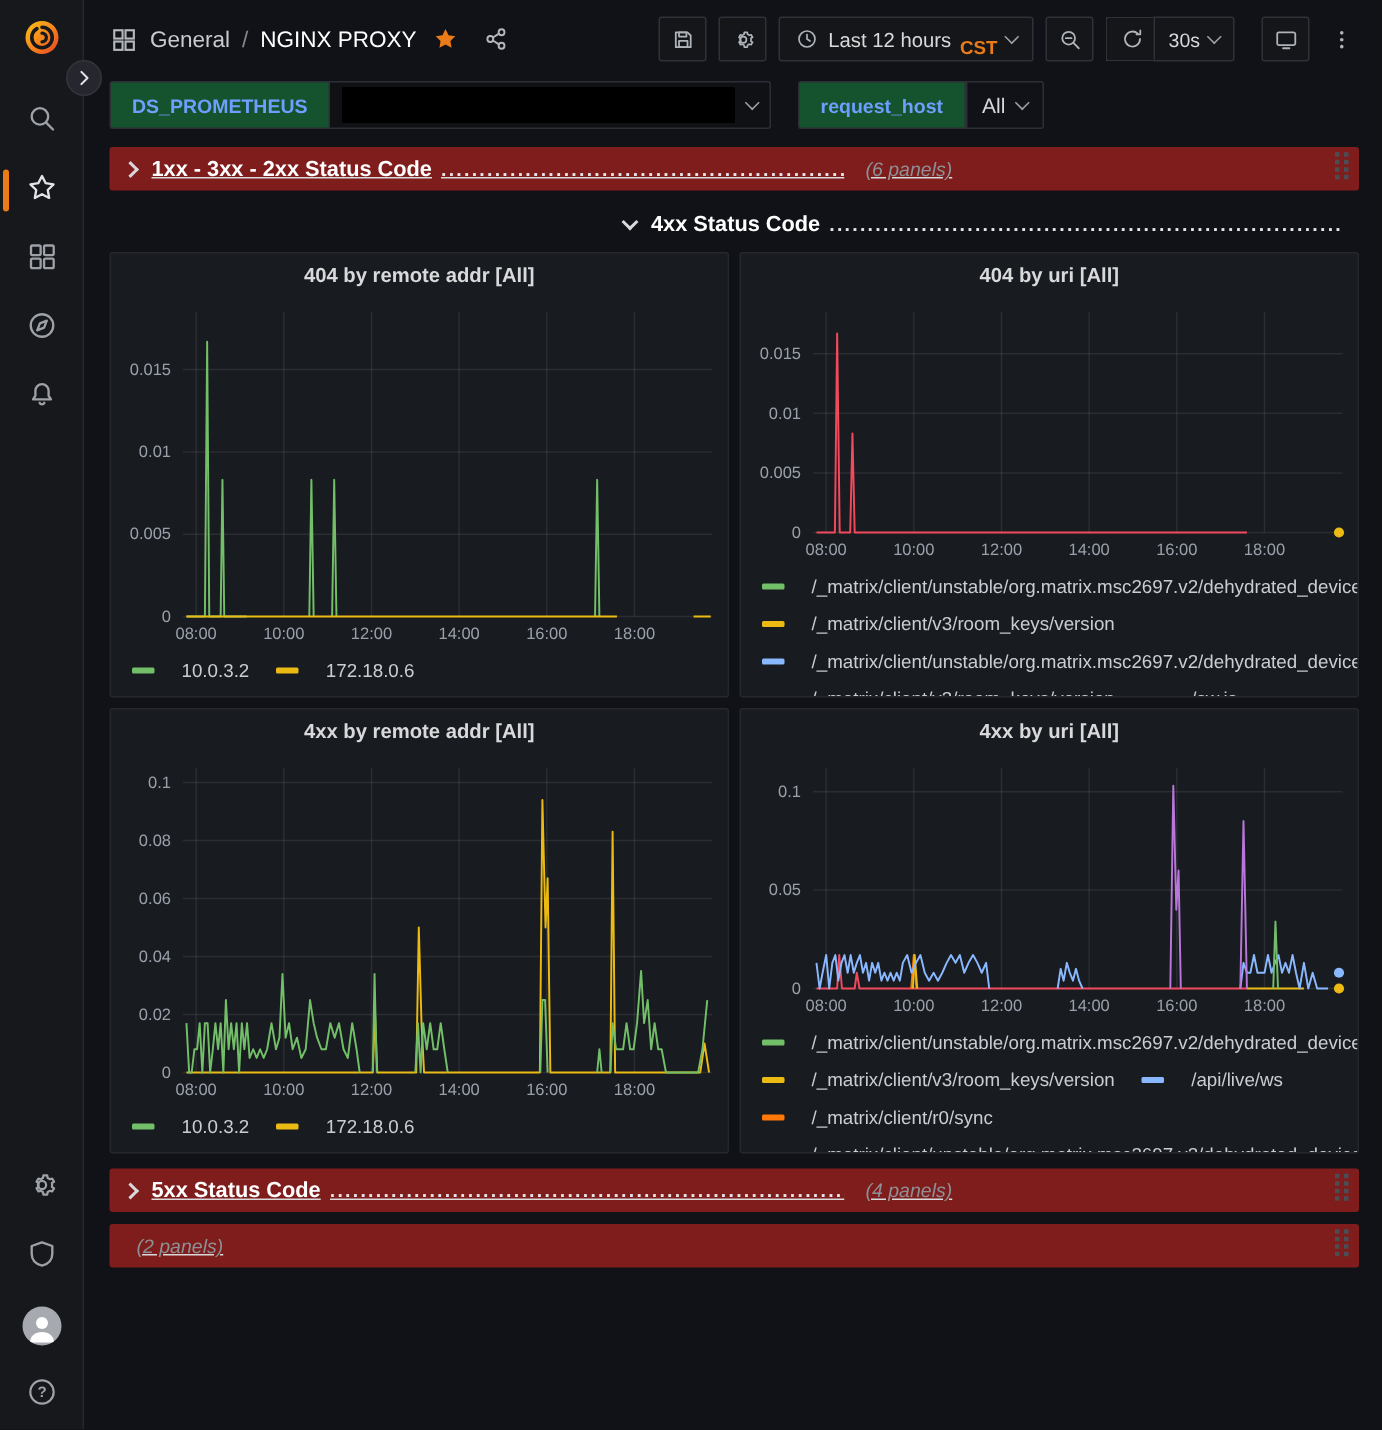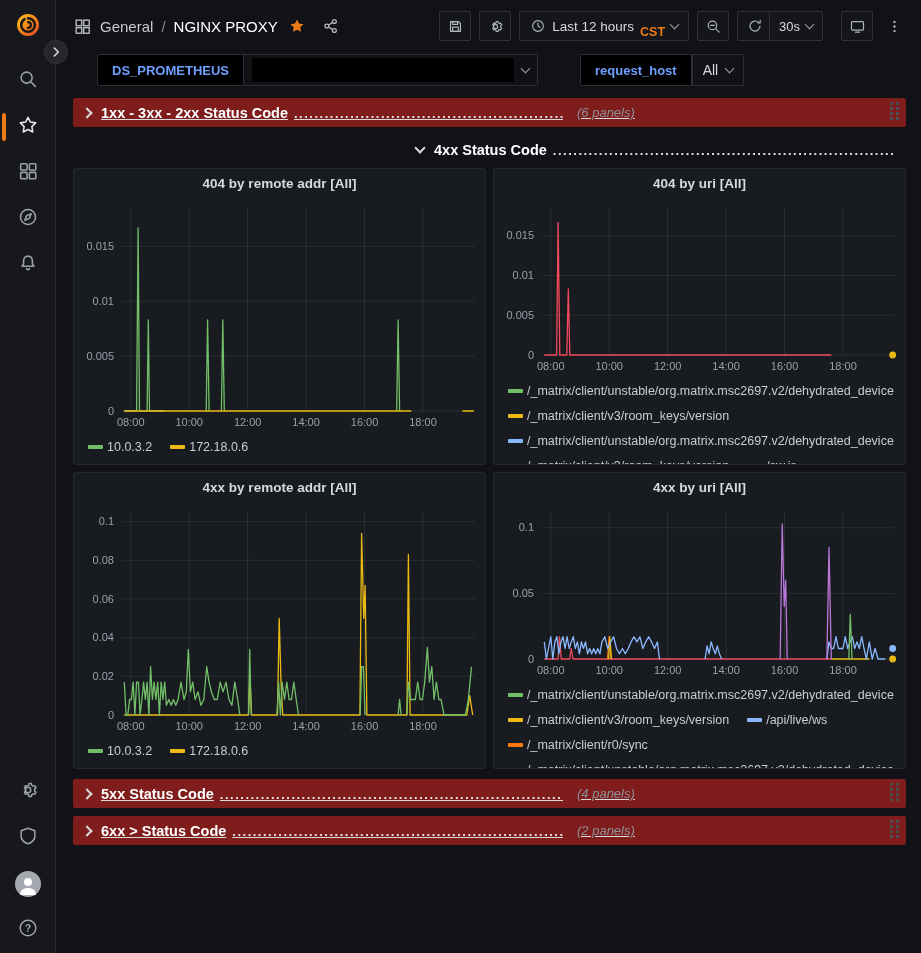--- a/index.html
+++ b/index.html
@@ -55,23 +55,23 @@
   .nav-group .nav-btn:last-child { border-radius:0 2px 2px 0; }
   .tp-text { color:#d8d9da; font-size:13.5px; }
   .tp-tz { color:#eb7b18; font-size:12.5px; font-weight:bold;margin-top:12px; }
   .chev {
     width:7px; height:7px; border-right:1.6px solid #9da1a8; border-bottom:1.6px solid #9da1a8;
     transform:rotate(45deg); margin-top:-3px; flex:none;
   }
   
   .varrow { display:flex; align-items:center; padding:2px 14px 8px 16px; gap:0; }
   .var-label {
-    height:32px; padding:0 14px; background:#000000; border:1px solid #2c2f36;
+    height:32px; padding:0 14px; background:#14532d; border:1px solid #2c2f36;
     border-radius:2px 0 0 2px; display:flex; align-items:center;
-    color:#6e9fff; font-size:13px; font-weight:bold; cursor:pointer;margin-left:24px;
+    color:#6e9fff; font-size:13px; font-weight:bold; cursor:pointer;
   }
   .var-select {
     height:32px; width:294px; background:#0f1115; border:1px solid #2c2f36; border-left:none;
     border-radius:0 2px 2px 0; display:flex; align-items:center; padding:0 8px;
     cursor:pointer; gap:8px;
   }
   .redacted { flex:1; height:24px; background:#000; border-radius:1px; }
   .var-gap { width:18px; }
   .var-value {
     height:32px; padding:0 10px; background:#111217; border:1px solid #2c2f36;
@@ -109,21 +109,21 @@
   }
   .chart { flex:1 1 auto; min-height:0; position:relative; }
   .chart svg { position:absolute; inset:0; }
   .legend {
     flex:none; display:flex; flex-wrap:wrap; align-content:flex-start;
     overflow:hidden; padding:2px 10px 0 14px; column-gap:18px;
   }
   .legend.row-layout { height:32px; }
   .legend.wrap-layout { height:88px; }
   .legend-item {
-    display:inline-flex; align-items:center; gap:4px; height:25px;
+    display:inline-flex; align-items:center; gap:18px; height:25px;
     font-size:12.5px; color:#c9cdd4; cursor:pointer; white-space:nowrap; flex:none;
   }
   .legend-swatch { width:15px; height:4px; border-radius:1px; flex:none; }
   svg text { font-family:"Liberation Sans", sans-serif; }
 </style>
 </head>
 <body>
 
 <aside class="sidebar">
   <div class="side-logo">
@@ -561,25 +561,20 @@
             <rect x="6" y="6" width="3" height="3"></rect>
           <rect x="0" y="11" width="3" height="3"></rect>
             <rect x="6" y="11" width="3" height="3"></rect>
           <rect x="0" y="16" width="3" height="3"></rect>
             <rect x="6" y="16" width="3" height="3"></rect>
         </svg>
       </span>
     </div>
 
     <div class="rowhead strip">
-      <div class="row-left">
-        <span class="row-chev collapsed"></span>
-        <span class="row-title">6xx &gt; Status Code</span>
-        <span class="leader"></span>
-      </div>
       <span class="row-count">(2 panels)</span>
       <span class="row-handle">
         <svg viewBox="0 0 10 20" width="10" height="20" fill="currentColor">
           <rect x="0" y="1" width="3" height="3"></rect>
             <rect x="6" y="1" width="3" height="3"></rect>
           <rect x="0" y="6" width="3" height="3"></rect>
             <rect x="6" y="6" width="3" height="3"></rect>
           <rect x="0" y="11" width="3" height="3"></rect>
             <rect x="6" y="11" width="3" height="3"></rect>
           <rect x="0" y="16" width="3" height="3"></rect>

